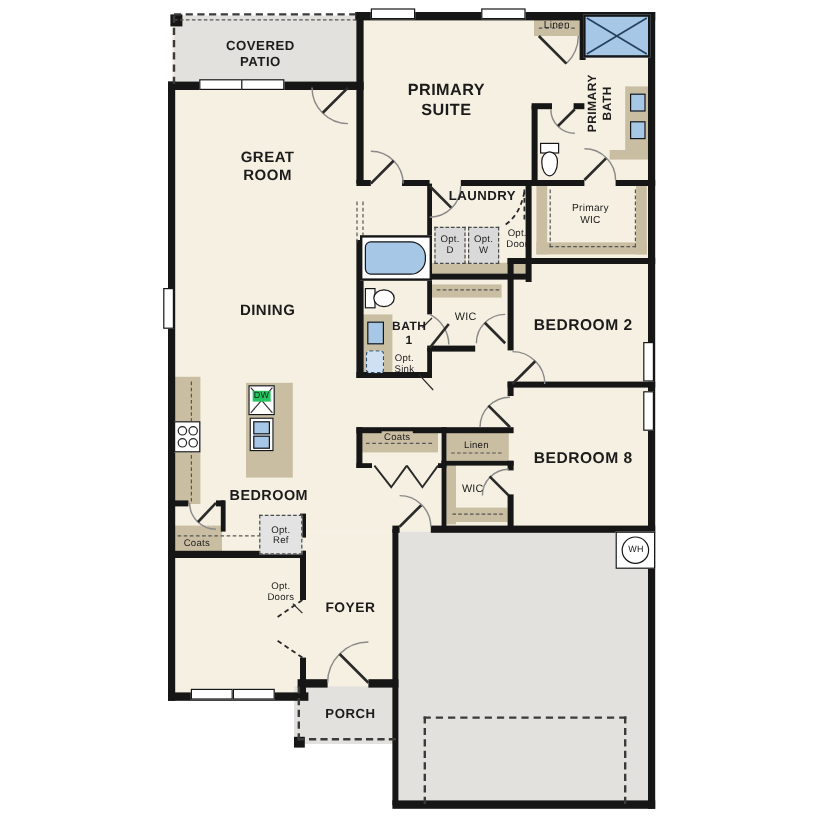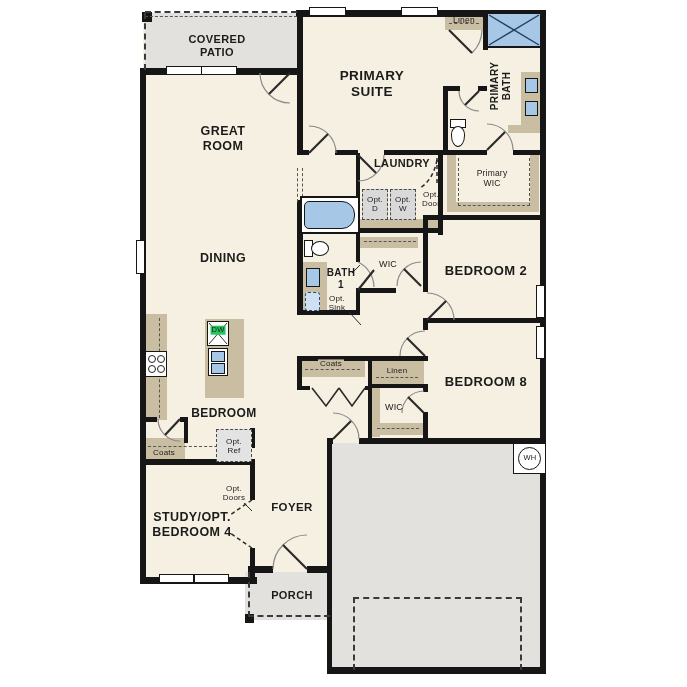--- a/index.html
+++ b/index.html
@@ -251,19 +251,17 @@
   <div class="lbl-sm" style="left:331px;top:364px;font-size:8px;background:#c9bda2;padding:0 2px;">Coats</div>
   <div class="lbl-sm" style="left:397px;top:371px;font-size:8px;background:#c9bda2;padding:0 2px;">Linen</div>
   <div class="lbl-sm" style="left:394px;top:407px;font-size:9px;">WIC</div>
   <div class="lbl" style="left:224px;top:413px;font-size:12px;">BEDROOM</div>
   <div class="lbl-sm" style="left:218px;top:330px;font-size:7.5px;background:#22c55e;padding:0 1px;">DW</div>
   <div class="lbl-sm" style="left:164px;top:453px;font-size:8px;background:#c9bda2;padding:0 2px;">Coats</div>
   <div class="lbl-sm" style="left:234px;top:446px;font-size:8px;">Opt.
 Ref</div>
   <div class="lbl-sm" style="left:234px;top:493px;font-size:8px;">Opt.
 Doors</div>
-  <div class="lbl" style="left:192px;top:525px;font-size:12.5px;">STUDY/OPT.
-BEDROOM 4</div>
   <div class="lbl" style="left:292px;top:507px;font-size:11.5px;">FOYER</div>
   <div class="lbl" style="left:292px;top:596px;font-size:11px;">PORCH</div>
   <div class="lbl-sm" style="left:530px;top:458px;font-size:7.5px;">WH</div>
 
 </div>
 
 </body></html>

